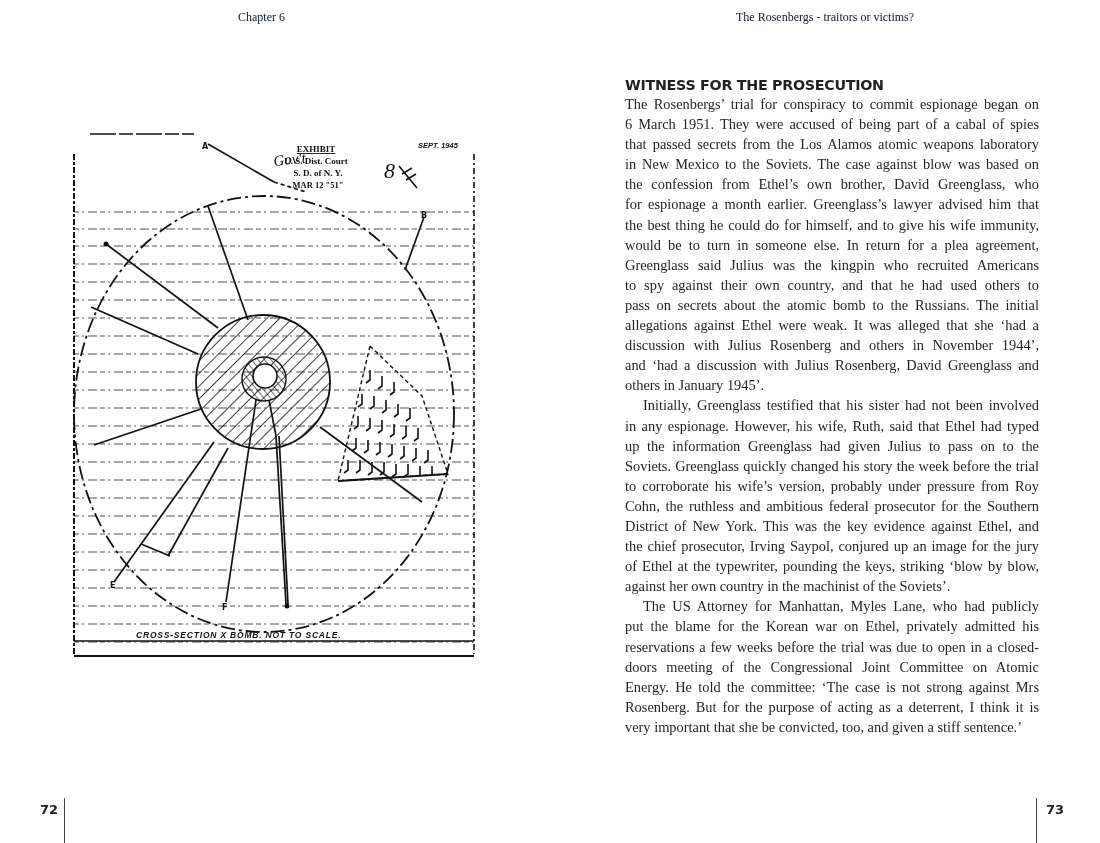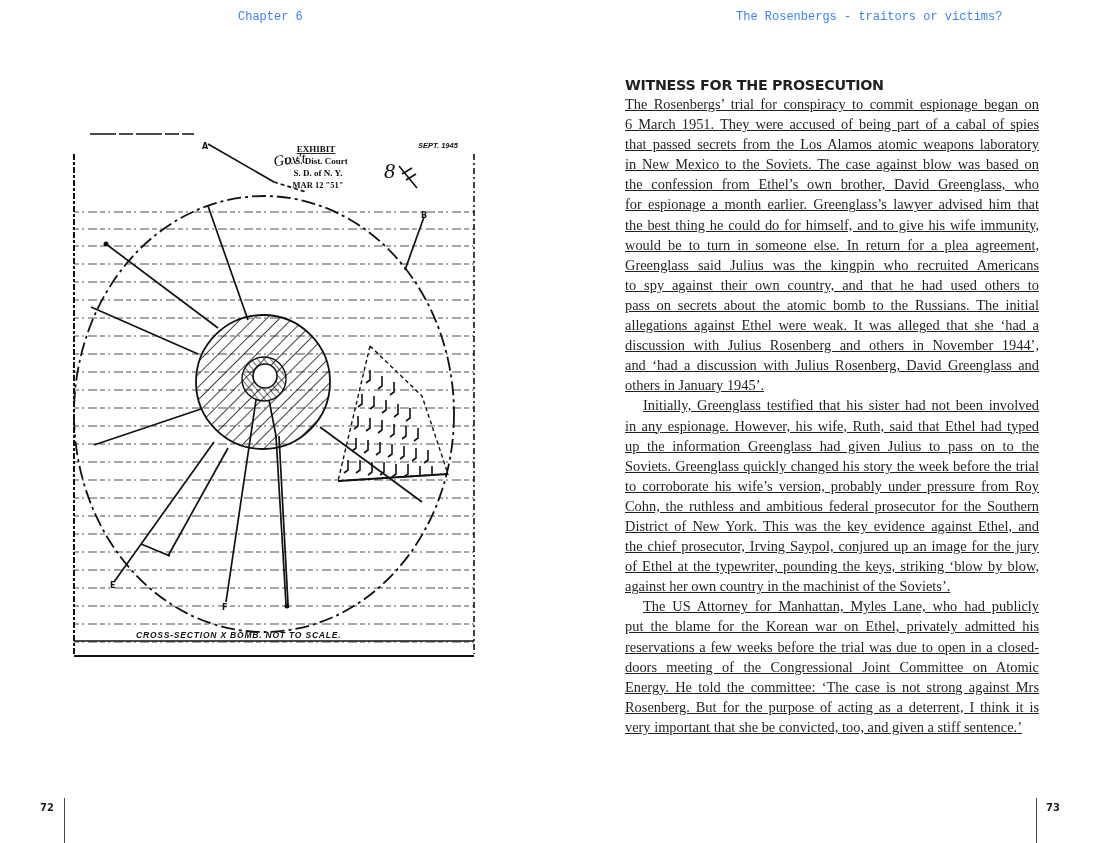--- a/index.html
+++ b/index.html
@@ -1,49 +1,49 @@
 <!DOCTYPE html>
 <html><head>
   <meta charset="utf-8">
   <style>
     html, body { margin: 0; padding: 0; background: #ffffff; }
     body { width: 1100px; height: 843px; position: relative; overflow: hidden; color: #231f20; }
     .page { position: absolute; top: 0; height: 843px; width: 550px; }
     .page.left { left: 0; }
     .page.right { left: 550px; }
     .running-head {
-      position: absolute; top: 10px; font-family: Liberation Mono, monospace;
-      font-size: 12px; color: #3b82f6; white-space: nowrap;
+      position: absolute; top: 10px; font-family: Liberation Serif, serif;
+      font-size: 12px; color: #0f172a; white-space: nowrap;
     }
     .left .running-head { left: 238px; }
     .right .running-head { left: 186px; }
 
     .figure { position: absolute; left: 66px; top: 124px; width: 460px; height: 550px; }
     .figure svg { width: 460px; height: 550px; display: block; }
     .caption {
       position: absolute; left: 66px; top: 682px; font-family: "Liberation Serif", serif;
       font-style: italic; font-size: 13px; color: #231f20; white-space: nowrap; letter-spacing: -0.1px;
     }
 
     .section-heading {
       position: absolute; left: 75px; top: 77px; font-family: "DejaVu Sans", sans-serif;
       font-weight: bold; font-size: 14.3px; letter-spacing: -0.3px; color: #231f20; white-space: nowrap;
     }
     .body-text {
       position: absolute; left: 75px; top: 94px; width: 414px;
       font-family: "Liberation Serif", serif; font-size: 14.4px; line-height: 20.1px; color: #231f20;
     }
     .body-text p { margin: 0; text-align: justify; text-align-last: justify; }
-    .body-text p .line { display: block; text-align: justify; text-align-last: justify; white-space: nowrap; text-decoration: underline; }
+    .body-text p .line { display: block; text-align: justify; text-align-last: justify; white-space: nowrap; }
     .body-text p .line.last { text-align-last: left; }
     .body-text p.indent .line.first { text-indent: 18px; }
 
     .folio {
       position: absolute; top: 802px; font-family: "DejaVu Sans", sans-serif; font-weight: bold;
-      font-size: 10px; color: #231f20;
+      font-size: 13px; color: #231f20;
     }
     .left .folio { left: 40px; }
     .right .folio { left: 496px; }
     .folio-rule { position: absolute; top: 798px; width: 1.4px; height: 45px; background: #444; }
     .left .folio-rule { left: 64px; }
     .right .folio-rule { left: 486px; }
   </style>
 </head>
 <body>
 

